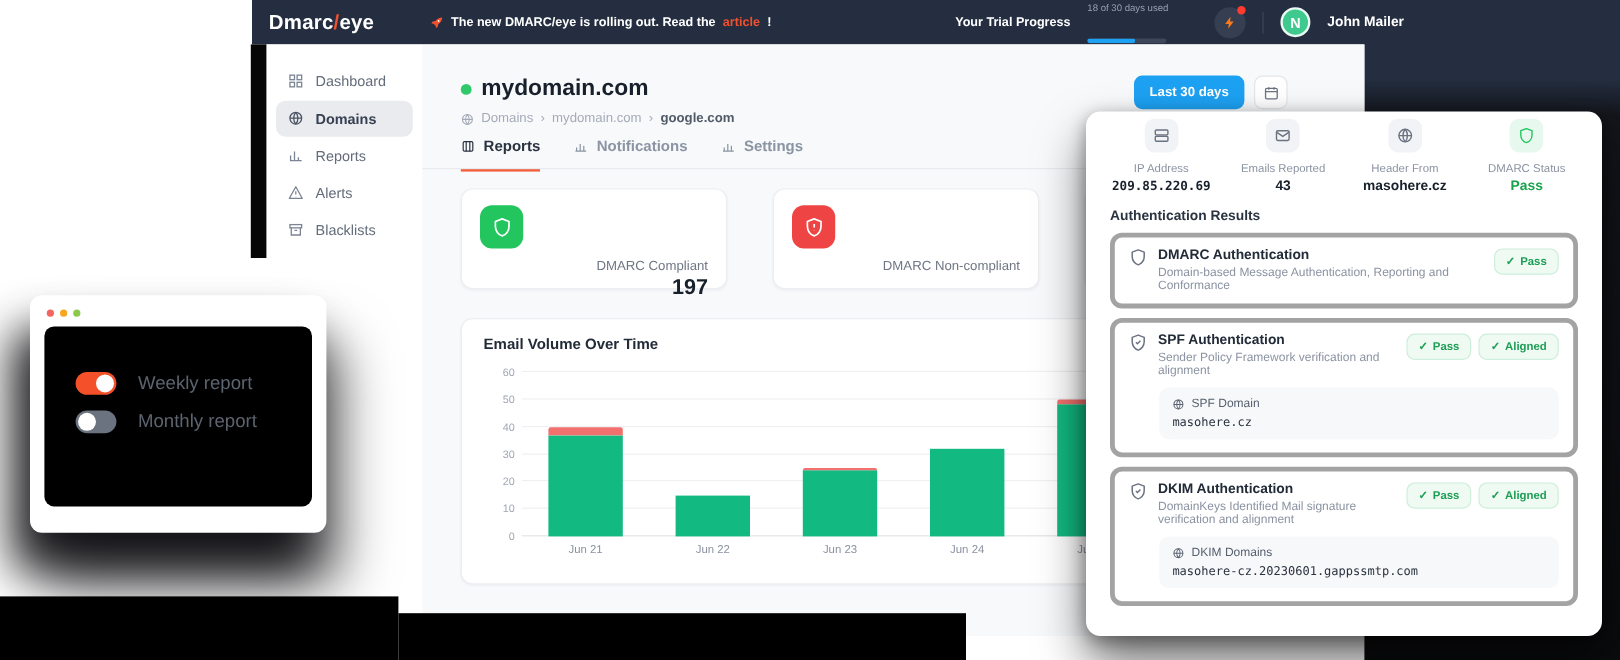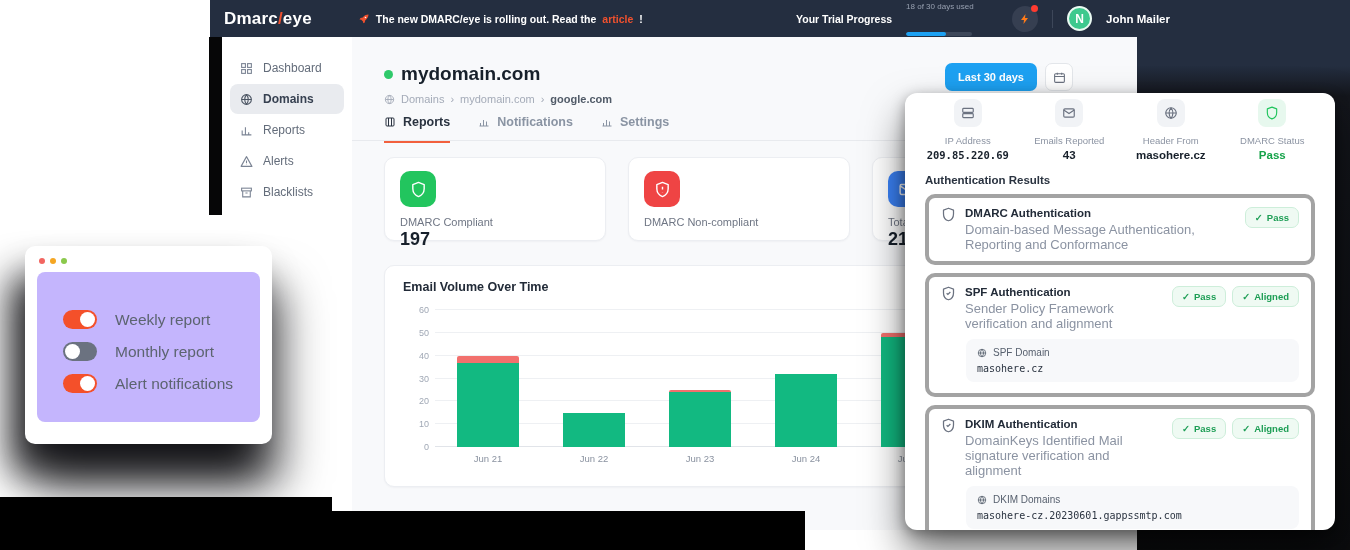--- a/index.html
+++ b/index.html
@@ -30,21 +30,21 @@
   .bolt-btn { position:relative; width:26px; height:26px; border-radius:50%; background:#363f51;
     display:flex; align-items:center; justify-content:center; cursor:pointer;}
   .bolt-dot { position:absolute; right:0px; top:-1px; width:7px; height:7px; border-radius:50%; background:#ff3b30; }
   .nav-divider { width:1px; height:18px; background:#3d4759; }
   .avatar { width:25px; height:25px; border-radius:50%; background:#3ec98e; color:#fff; font-size:12px;
     font-weight:800; display:flex; align-items:center; justify-content:center; border:2px solid #eafaf2;}
   .user-name { font-size:11.5px; font-weight:700; }
 
   
   .sidebar { position:absolute; left:222px; top:37px; width:130px; height:473px; background:#fff; z-index:5; padding:16px 8px;}
-  .side-item { display:flex; align-items:center; gap:10px; padding:8px 10px; border-radius:8px;
+  .side-item { display:flex; align-items:flex-start; gap:10px; padding:8px 10px; border-radius:8px;
     font-size:12px; color:#636c7a; cursor:pointer; margin-bottom:1px; }
   .side-item.active { background:#e9ebef; color:#374151; font-weight:700; }
   .side-item svg { flex:none; }
 
   
   .main { position:absolute; left:352px; top:37px; width:785px; height:493px; background:#f8f9fb; z-index:5; }
   .page-head { position:absolute; left:32px; top:26px; }
   .page-title { display:flex; align-items:center; gap:8px; font-size:19px; font-weight:800; color:#17202b; }
   .title-dot { width:9px; height:9px; border-radius:50%; background:#2fc96a; }
   .breadcrumb { margin-top:8px; display:flex; align-items:center; gap:6px; font-size:11px; color:#a4abb8; }
@@ -55,21 +55,21 @@
     padding:8px 13px; border-radius:7px; cursor:pointer; font-family:inherit;}
   .cal-btn { width:28px; height:28px; background:#fff; border:1px solid #e3e6ea; border-radius:7px;
     display:flex; align-items:center; justify-content:center; cursor:pointer;}
   .tabs { position:absolute; left:32px; top:78px; display:flex; gap:28px; }
   .tab { display:flex; align-items:center; gap:7px; font-size:12.5px; font-weight:700; color:#8a94a3;
     padding-bottom:11px; cursor:pointer; border-bottom:3px solid transparent;}
   .tab.active { color:#2a3340; border-bottom-color:#f2603d; }
   .tabs-divider { position:absolute; left:0; top:103px; width:100%; height:1px; background:#e8eaee; }
 
   .card { background:#fff; border:1px solid #eceef2; border-radius:10px; box-shadow:0 1px 2px rgba(16,24,40,.04); }
-  .stats-row { position:absolute; left:32px; top:120px; display:flex; gap:22px; }
+  .stats-row { position:absolute; left:32px; top:120px; display:flex; gap:38px;text-align:right; }
   .stat-card { width:222px; height:84px; padding:13px 15px; }
   .stat-icon { width:36px; height:36px; border-radius:10px; display:flex; align-items:center; justify-content:center; }
   .stat-label { font-size:11px; color:#6f7684; margin-top:9px; }
   .stat-value { font-size:18px; font-weight:800; color:#17202b; margin-top:1px; }
 
   
   .chart-card { position:absolute; left:32px; top:228px; width:712px; height:222px; padding:14px 18px; }
   .chart-title { font-size:12.5px; font-weight:700; color:#222b38; }
   .chart-sub { font-size:10.5px; color:#8b93a2; margin-top:3px; }
   .chart-plot { position:relative; margin:16px 6px 0 32px; height:137px; }
@@ -84,21 +84,21 @@
   .cats-row { display:flex; margin:6px 6px 0 32px;align-items:center; }
   .cat-label { flex:1; text-align:center; font-size:9.5px; color:#8a92a0; }
 
   
   .toggle-panel { position:absolute; left:25px; top:246px; width:247px; height:198px; background:#fff;
     border-radius:10px; z-index:20; padding:10px 12px;
     box-shadow:-14px 30px 38px rgba(4,4,7,.85), 10px 42px 46px rgba(4,4,7,.6); }
   .traffic { display:flex; gap:5px; margin:2px 0 8px 2px; }
   .traffic span { width:6px; height:6px; border-radius:50%; }
   .t-red{background:#f26560;} .t-yel{background:#f5a623;} .t-grn{background:#8bc94c;}
-  .toggle-inner { background:#c4b5fd; border-radius:8px; height:150px; padding:38px 0 0 26px; }
+  .toggle-inner { background:#000000; border-radius:8px; height:150px; padding:38px 0 0 26px; }
   .toggle-row { display:flex; align-items:center; gap:18px; margin-bottom:13px; }
   .switch { width:34px; height:19px; border-radius:10px; background:#6b7280; position:relative; cursor:pointer; flex:none;}
   .switch .knob { position:absolute; top:2px; left:2px; width:15px; height:15px; border-radius:50%; background:#fff; }
   .toggle-row.on .switch { background:#f4502a; }
   .toggle-row.on .switch .knob { left:17px; }
   .toggle-label { font-size:15.5px; color:#5c6470; }
 
   
   .modal { position:absolute; left:905px; top:93px; width:430px; height:437px; background:#fff;
     border-radius:12px; z-index:30; overflow:hidden;
@@ -112,21 +112,21 @@
   .ms-icon { width:28px; height:28px; border-radius:8px; background:#f1f3f6; display:inline-flex; align-items:center; justify-content:center; }
   .ms-icon.green { background:#e7f8ee; }
   .ms-label { font-size:9.5px; color:#8b93a2; margin-top:8px; }
   .ms-value { font-size:11.5px; font-weight:700; color:#17202b; margin-top:3px; }
   .ms-value.mono { font-family:"DejaVu Sans Mono", monospace; font-size:10.5px; }
   .ms-value.pass { color:#16a34a; }
   .m-section { margin:13px 20px 0; font-size:11.5px; font-weight:700; color:#2a3340; }
   .auth-card { margin:8px 20px 0; border:4px solid #a3a3a3; border-radius:10px; padding:9px 12px; }
   .auth-head { display:flex; align-items:flex-start; gap:9px; }
   .auth-title { font-size:11.5px; font-weight:700; color:#222b38; }
-  .auth-desc { font-size:13px; color:#8b93a2; margin-top:3px; }
+  .auth-desc { font-size:10px; color:#8b93a2; margin-top:3px; }
   .badges { margin-left:auto; display:flex; gap:6px; flex:none; }
   .badge { display:flex; align-items:center; gap:4px; background:#effaf3; border:1px solid #cdeeda;
     color:#1d9e55; font-size:9.5px; font-weight:700; padding:4px 9px; border-radius:7px; }
   .auth-detail { margin:8px 0 2px 25px; background:#f7f8fa; border-radius:8px; padding:8px 11px; }
   .ad-label { display:flex; align-items:flex-end; gap:6px; font-size:10px; color:#57606e; }
   .ad-value { font-size:10px; font-family:"DejaVu Sans Mono", monospace; color:#2a3340; margin-top:5px; }
   svg { display:block; }
 </style>
 </head>
 <body>
@@ -390,26 +390,20 @@
             <span class="knob"></span>
           </span>
         <span class="toggle-label">Weekly report</span>
       </div>
       <div class="toggle-row">
         <span class="switch">
             <span class="knob"></span>
           </span>
         <span class="toggle-label">Monthly report</span>
       </div>
-      <div class="toggle-row on">
-        <span class="switch">
-            <span class="knob"></span>
-          </span>
-        <span class="toggle-label">Alert notifications</span>
-      </div>
     </div>
   </div>
 
   <div class="modal">
 
     <div class="m-stats">
       <div>
         <span class="ms-icon">
             <svg width="14" height="14" viewBox="0 0 24 24" fill="none" stroke="#6b7280" stroke-width="2">
               <rect x="3" y="4" width="18" height="7" rx="1.5"></rect>

